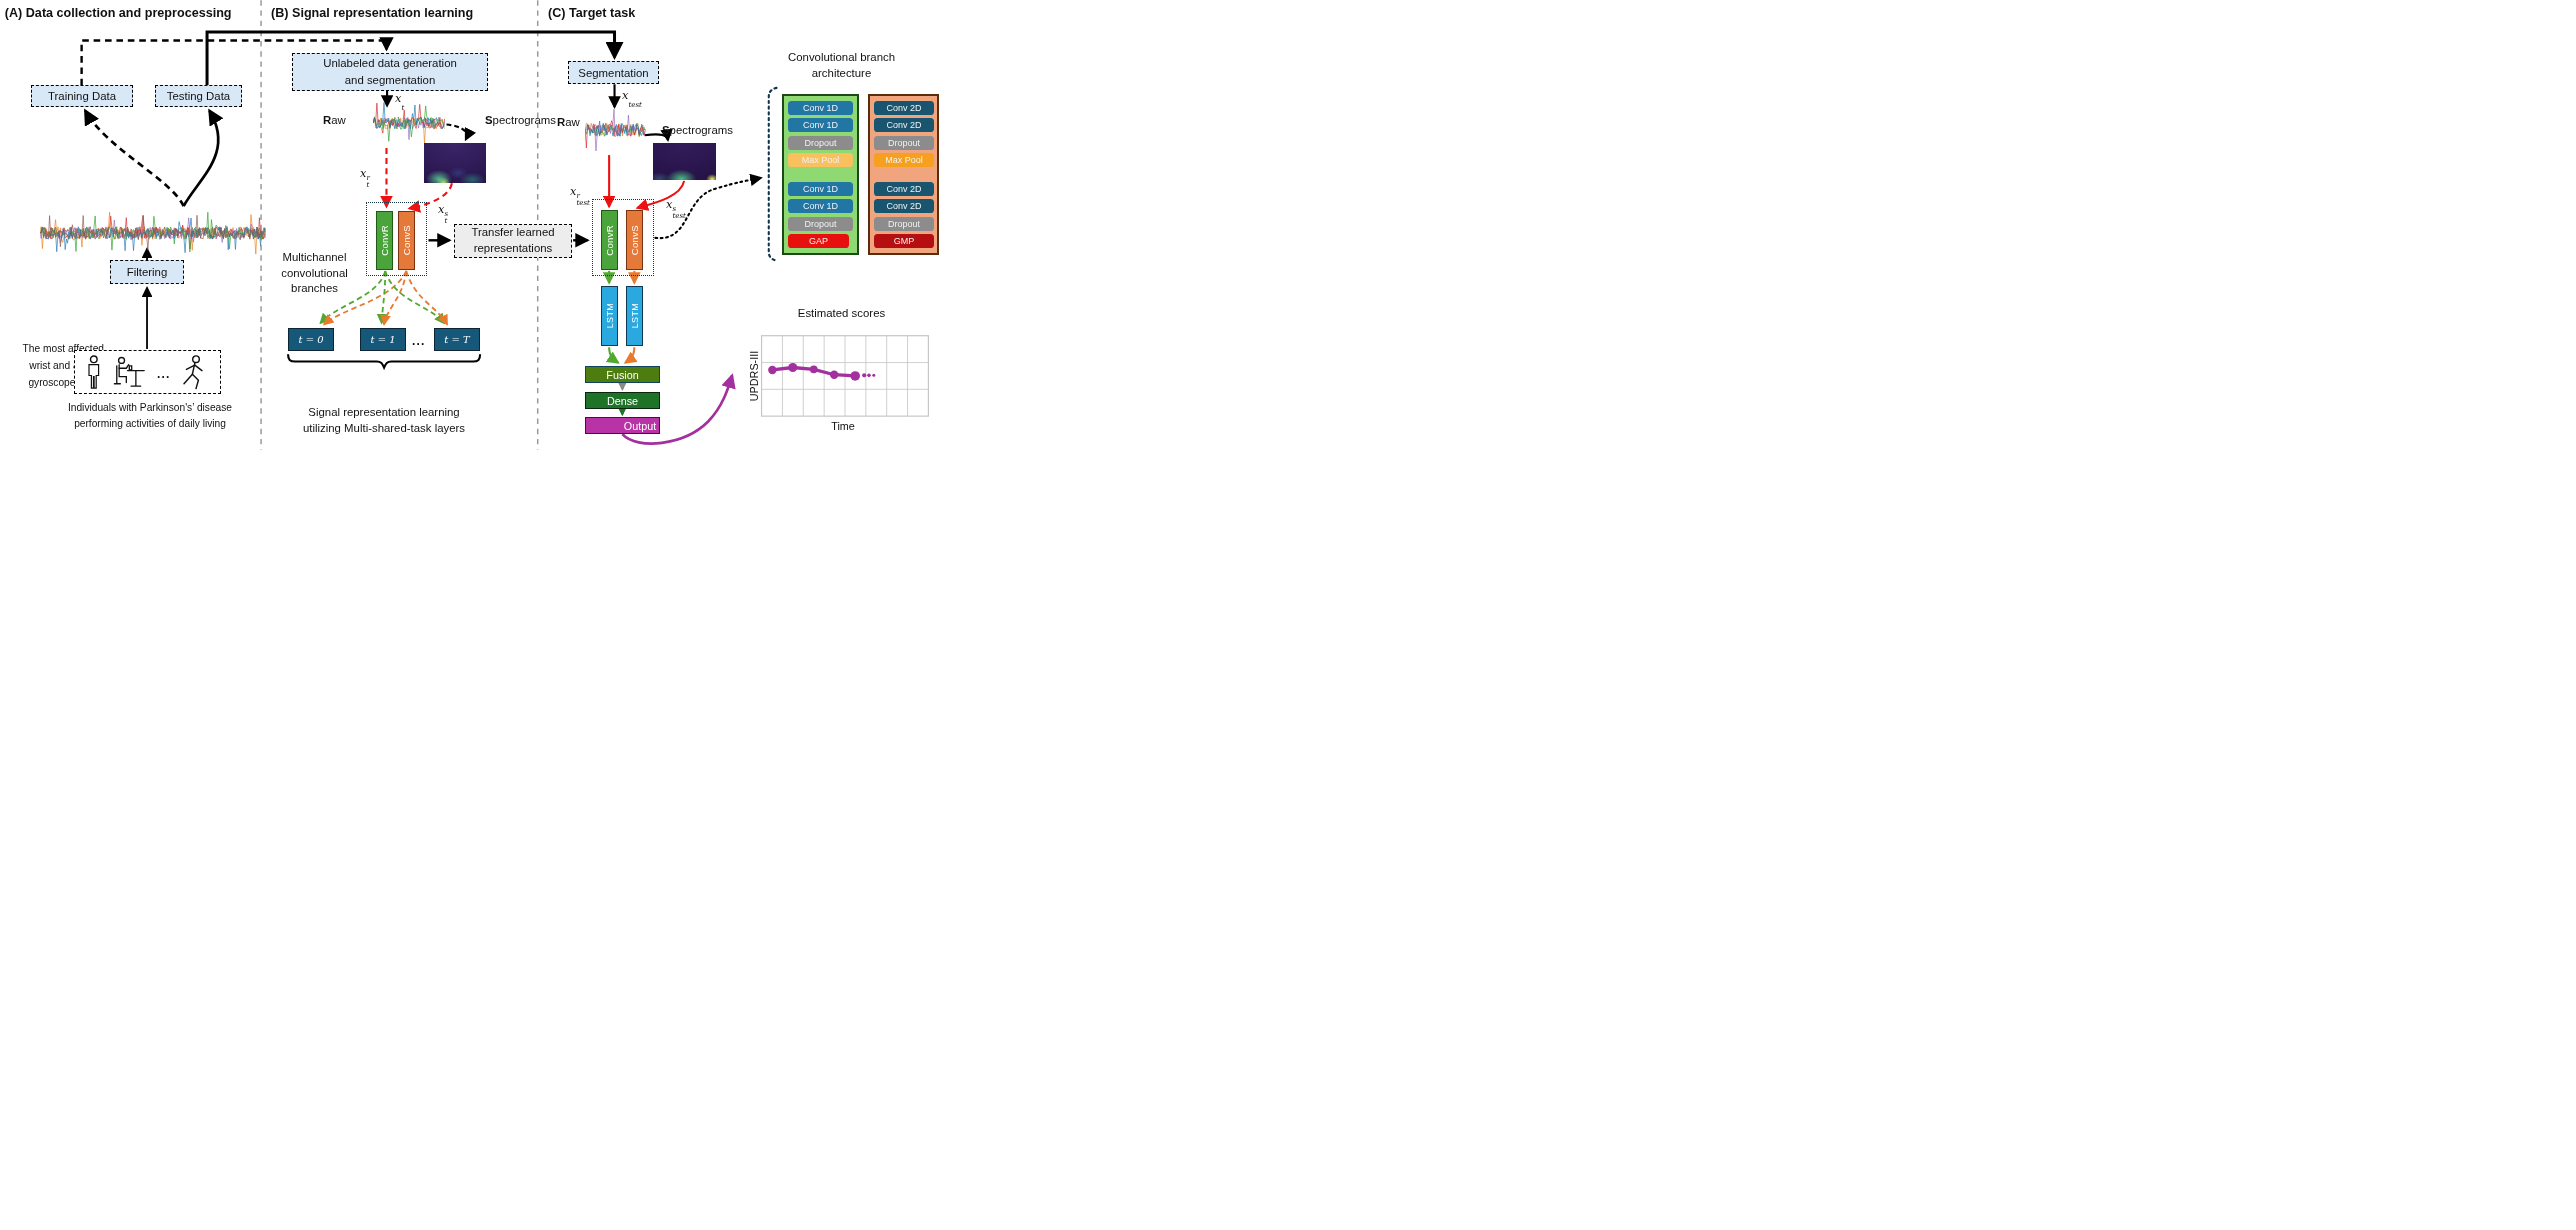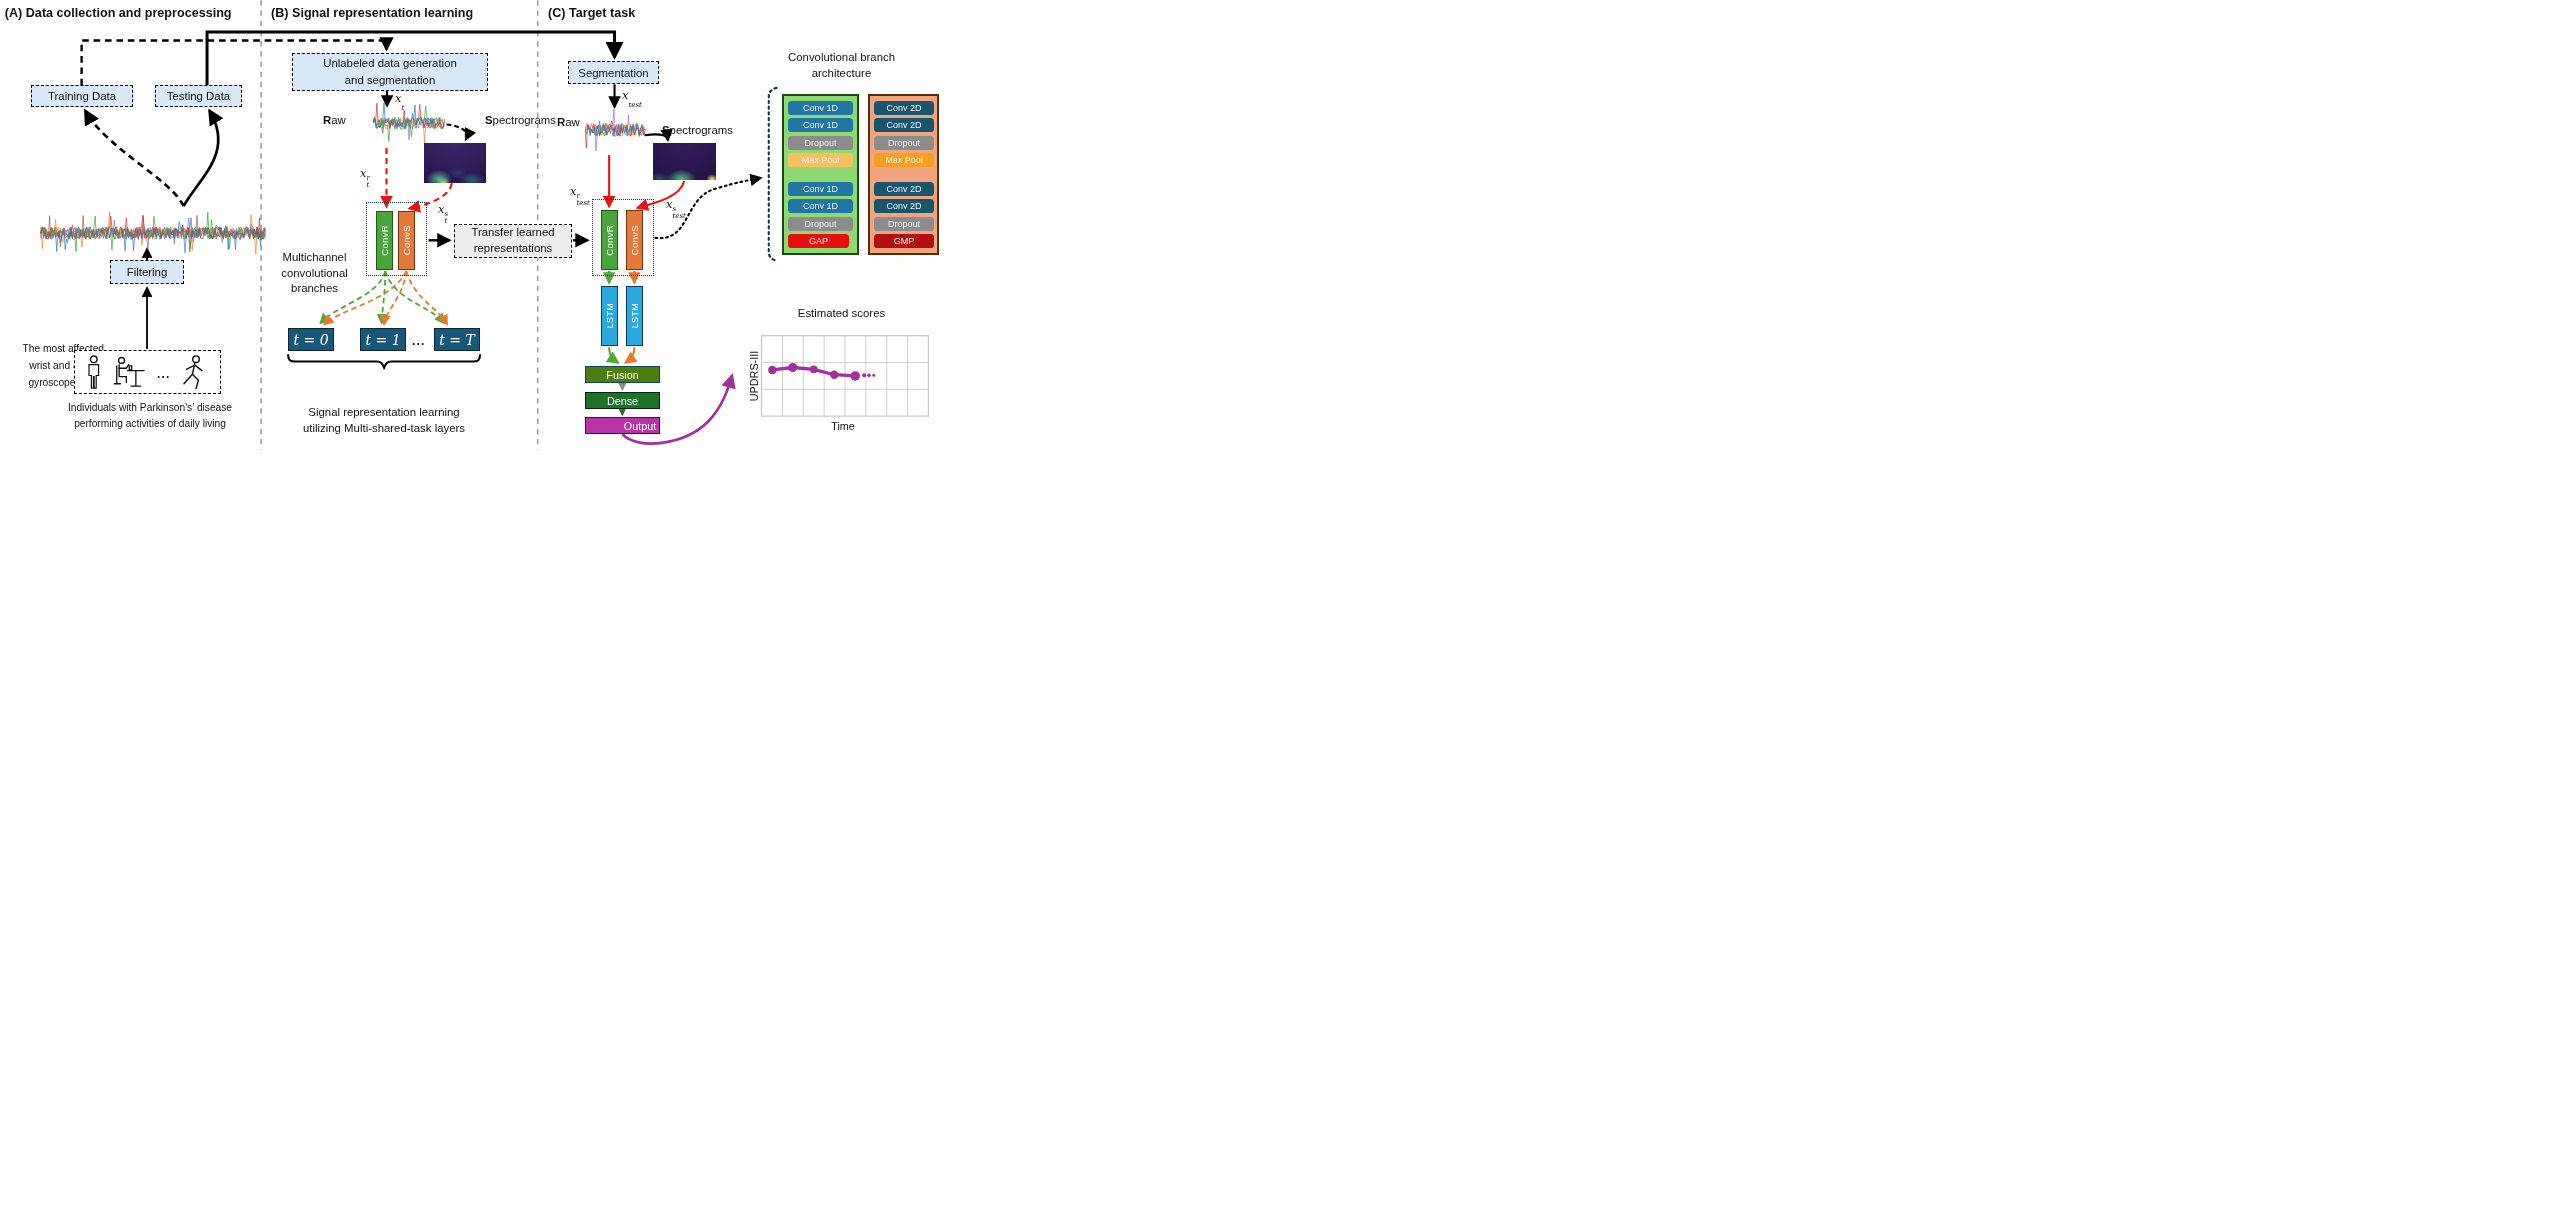--- a/index.html
+++ b/index.html
@@ -18,21 +18,21 @@
   .convR{background:#4aa43b;border:1.5px solid #1e5c13;}
   .convS{background:#e5793a;border:1.5px solid #7a3210;}
   .lstm{background:#29a9e0;border:1.8px solid #0e3a54;}
   .vwrap{display:flex;align-items:center;justify-content:center;box-sizing:border-box;}
   .vtext{writing-mode:vertical-rl;transform:rotate(180deg);color:#fff;font-size:9.6px;letter-spacing:0.3px;}
   .stackbox{display:flex;align-items:center;justify-content:center;color:#fff;font-size:10.8px;box-sizing:border-box;}
   .fusion{background:#4d7c0f;border:1.8px solid #10435e;}
   .dense{background:#1e7328;border:1.8px solid #0a260d;}
   .output{background:#b733a6;border:1.8px solid #401146;padding-left:35px;}
   .tbox{background:#16587a;border:1.8px solid #0e2433;display:flex;align-items:center;justify-content:center;
-        color:#fff;font-family:"DejaVu Serif",serif;font-style:italic;font-size:14px;box-sizing:border-box;}
+        color:#fff;font-family:"DejaVu Serif",serif;font-style:italic;font-size:10px;box-sizing:border-box;}
   .math{font-family:"DejaVu Serif",serif;font-style:italic;font-size:11.4px;white-space:nowrap;}
   .ss{display:inline-flex;flex-direction:column;font-size:.62em;line-height:.95;vertical-align:-0.45em;}
   .bold1{font-weight:bold;}
   .lab{font-size:11.4px;white-space:nowrap;}
   .archpanel{box-sizing:border-box;}
   .greenpanel{background:#8fd973;border:2.4px solid #1c4a14;}
   .salmonpanel{background:#f0a57e;border:2.4px solid #5a2d0e;}
   .archbox{border-radius:3.6px;display:flex;align-items:center;justify-content:center;
            color:#f2f2f2;font-size:9px;box-sizing:border-box;height:14.4px;}
   .cv1{background:#2176a3;} .cv2{background:#19556f;} .dp{background:#8c8c8c;}

